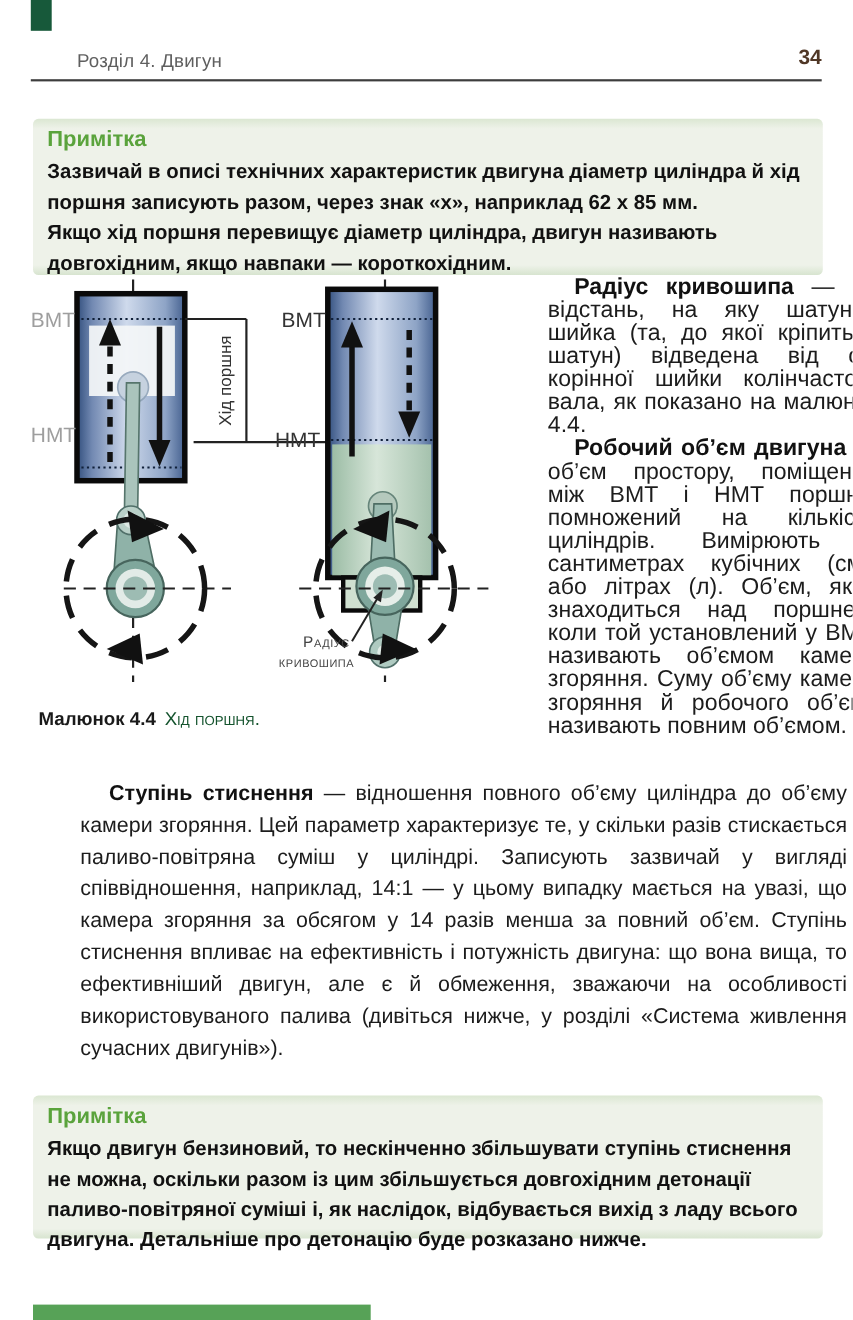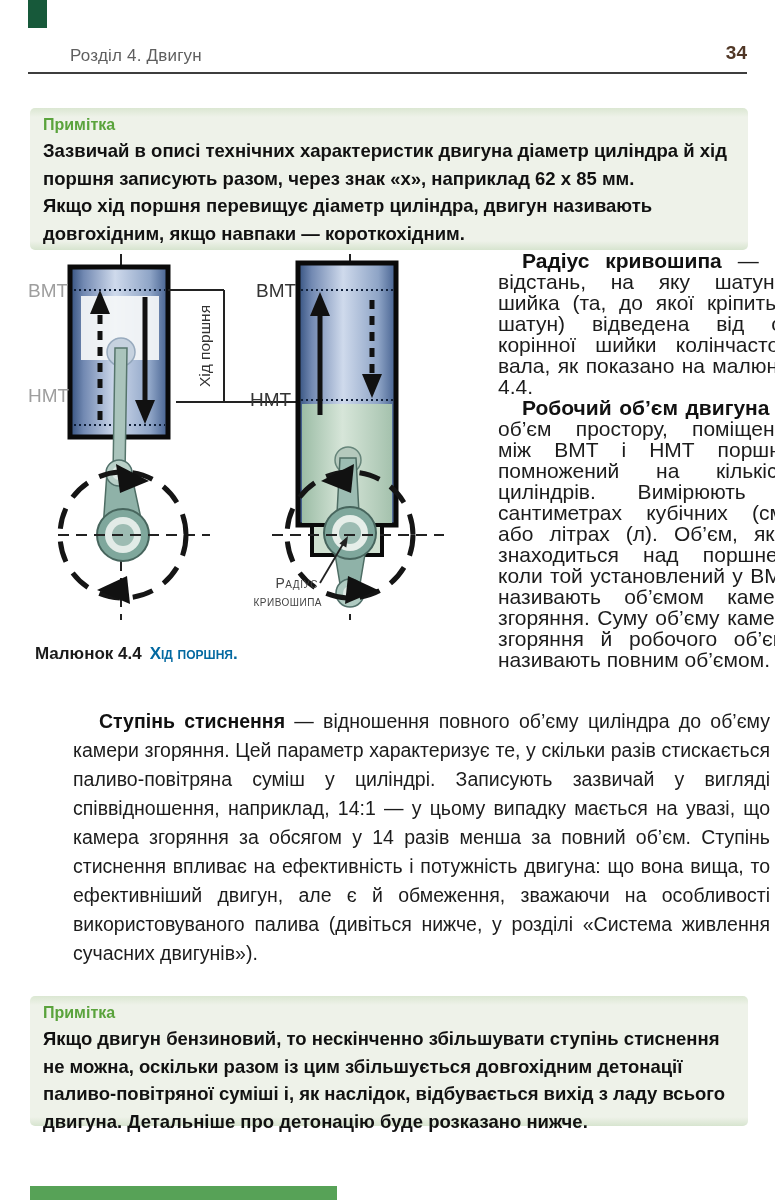--- a/index.html
+++ b/index.html
@@ -17,28 +17,28 @@
   #page-number{right:28px;top:42px;font-size:19px;font-weight:bold;color:#503726;}
   #header-rule{left:28px;top:72px;width:719px;height:2px;background:#3d3d3d;}
   
   .note-box{
     left:30px;width:718px;box-sizing:border-box;padding:8px 13px 10px 13px;
     background:linear-gradient(180deg,#dbe7d2 0,#eef2e9 9px,#eef2e9 calc(100% - 9px),#d7e4cf 100%);
     border-radius:5px;
   }
   #note-top{top:108px;height:142px;}
   #note-bottom{top:996px;height:130px;}
-  .note-title{font-size:16px;font-weight:bold;color:#5aa33c;margin:0 0 3px 0;}
+  .note-title{font-size:20px;font-weight:bold;color:#5aa33c;margin:0 0 3px 0;}
   .note-box p{margin:0;font-size:18.5px;line-height:27.5px;font-weight:bold;color:#111;
     text-align:left;}
   
   #figure-svg{left:20px;top:252px;}
   #figure-caption{left:35px;top:644px;font-size:17px;color:#222;}
   .caption-label{font-weight:bold;color:#1a1a1a;}
-  .caption-text{font-variant:small-caps;color:#0369a1;margin-left:8px;font-weight:bold;}
+  .caption-text{font-variant:small-caps;color:#14532d;margin-left:8px;}
   
   #right-column{left:470px;top:250px;width:300px;font-size:21px;line-height:21px;
     text-align:justify;color:#1c1c1c;margin-left:28px;}
   #right-column p{margin:0;text-indent:24px;}
   #full-width{left:73px;top:707px;width:697px;font-size:19.5px;line-height:29px;
     text-align:justify;color:#1c1c1c;}
   #full-width p{margin:0;}
   #full-width p.indented{text-indent:26px;}
   b.term{font-weight:bold;color:#111;}
   

